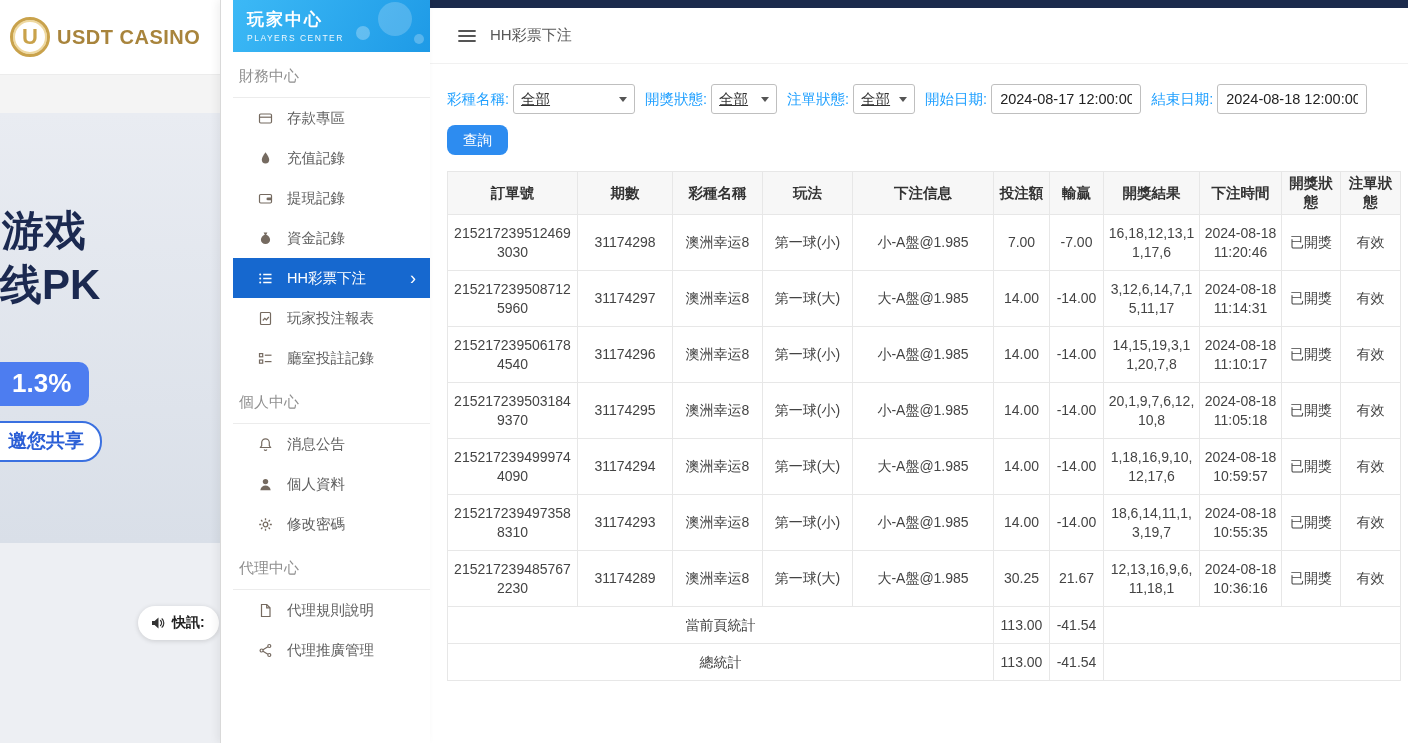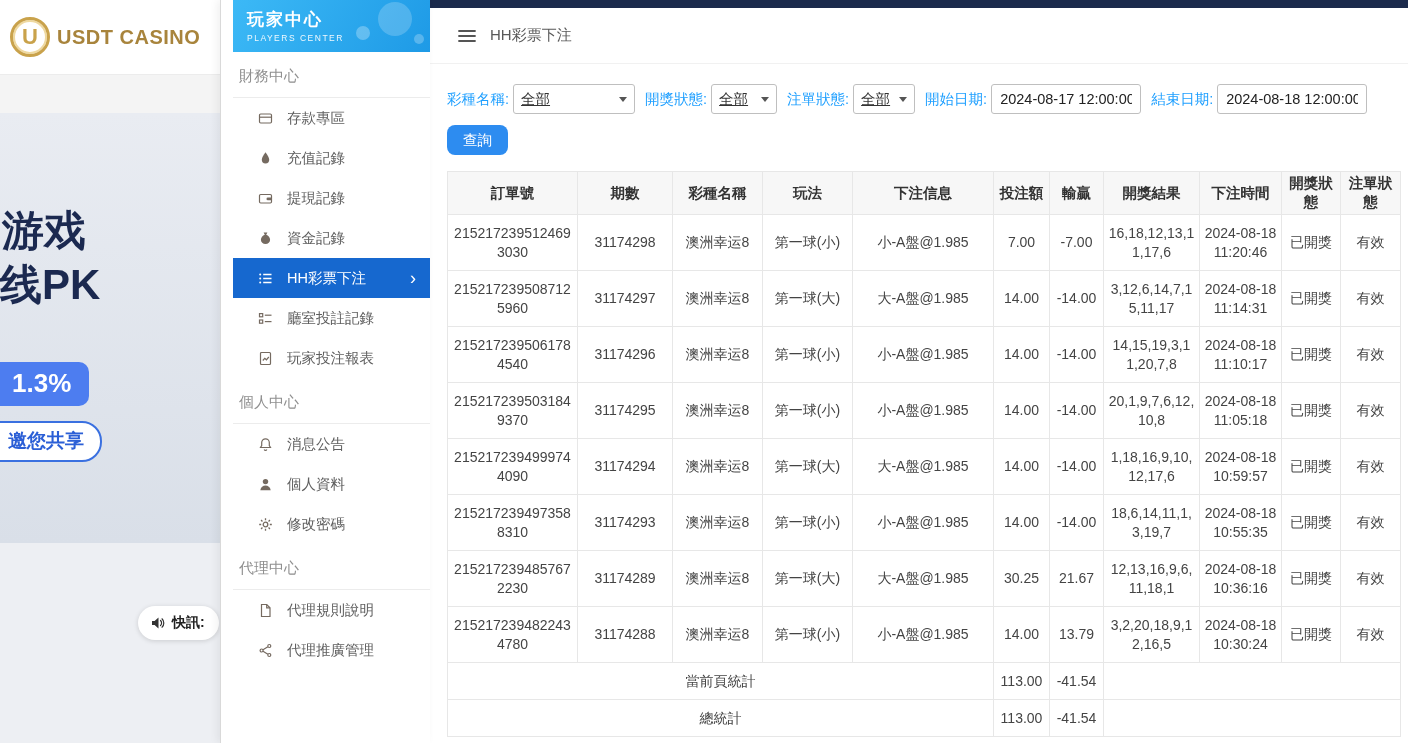--- a/index.html
+++ b/index.html
@@ -135,36 +135,36 @@
             <circle cx="2.2" cy="7.5" r="1" fill="currentColor" stroke="none"></circle>
             <circle cx="2.2" cy="11.5" r="1" fill="currentColor" stroke="none"></circle>
           </svg>
         </span>
       <span class="mi-label">HH彩票下注</span>
       <span class="chev">›</span>
     </div>
     <div class="menu-item">
       <span class="mi-icon">
           <svg width="15" height="15" viewBox="0 0 15 15" fill="none" stroke="currentColor" stroke-width="1.2">
+            <rect x="2.5" y="1.5" width="10" height="12" rx="1"></rect>
+            <path d="M4.8 9.5l2-2.2 1.6 1.5 2.4-2.8"></path>
+          </svg>
+        </span>
+      <span class="mi-label">玩家投注報表</span>
+    </div>
+    <div class="menu-item">
+      <span class="mi-icon">
+          <svg width="15" height="15" viewBox="0 0 15 15" fill="none" stroke="currentColor" stroke-width="1.2">
             <rect x="1.5" y="2.6" width="3.2" height="3.2"></rect>
             <line x1="6.8" y1="4.2" x2="13.5" y2="4.2"></line>
             <rect x="1.5" y="9" width="3.2" height="3.2"></rect>
             <line x1="6.8" y1="10.6" x2="13.5" y2="10.6"></line>
           </svg>
         </span>
       <span class="mi-label">廳室投註記錄</span>
-    </div>
-    <div class="menu-item">
-      <span class="mi-icon">
-          <svg width="15" height="15" viewBox="0 0 15 15" fill="none" stroke="currentColor" stroke-width="1.2">
-            <rect x="2.5" y="1.5" width="10" height="12" rx="1"></rect>
-            <path d="M4.8 9.5l2-2.2 1.6 1.5 2.4-2.8"></path>
-          </svg>
-        </span>
-      <span class="mi-label">玩家投注報表</span>
     </div>
 
     <div class="menu-section-title">個人中心</div>
 
     <div class="menu-item">
       <span class="mi-icon">
           <svg width="15" height="15" viewBox="0 0 15 15" fill="none" stroke="currentColor" stroke-width="1.2">
             <path d="M7.5 1.8a3.8 3.8 0 0 1 3.8 3.8v2.9l1.2 2H2.5l1.2-2V5.6A3.8 3.8 0 0 1 7.5 1.8Z"></path>
             <path d="M6.2 12.5a1.4 1.4 0 0 0 2.6 0"></path>
           </svg>
@@ -365,33 +365,20 @@
             <td>澳洲幸运8</td>
             <td>第一球(大)</td>
             <td>大-A盤@1.985</td>
             <td>30.25</td>
             <td>21.67</td>
             <td>12,13,16,9,6,11,18,1</td>
             <td>2024-08-18 10:36:16</td>
             <td>已開獎</td>
             <td>有效</td>
           </tr>
-          <tr>
-            <td>2152172394822434780</td>
-            <td>31174288</td>
-            <td>澳洲幸运8</td>
-            <td>第一球(小)</td>
-            <td>小-A盤@1.985</td>
-            <td>14.00</td>
-            <td>13.79</td>
-            <td>3,2,20,18,9,12,16,5</td>
-            <td>2024-08-18 10:30:24</td>
-            <td>已開獎</td>
-            <td>有效</td>
-          </tr>
           <tr class="summary">
             <td colspan="5">當前頁統計</td>
             <td>113.00</td>
             <td>-41.54</td>
             <td colspan="4"></td>
           </tr>
           <tr class="summary">
             <td colspan="5">總統計</td>
             <td>113.00</td>
             <td>-41.54</td>

